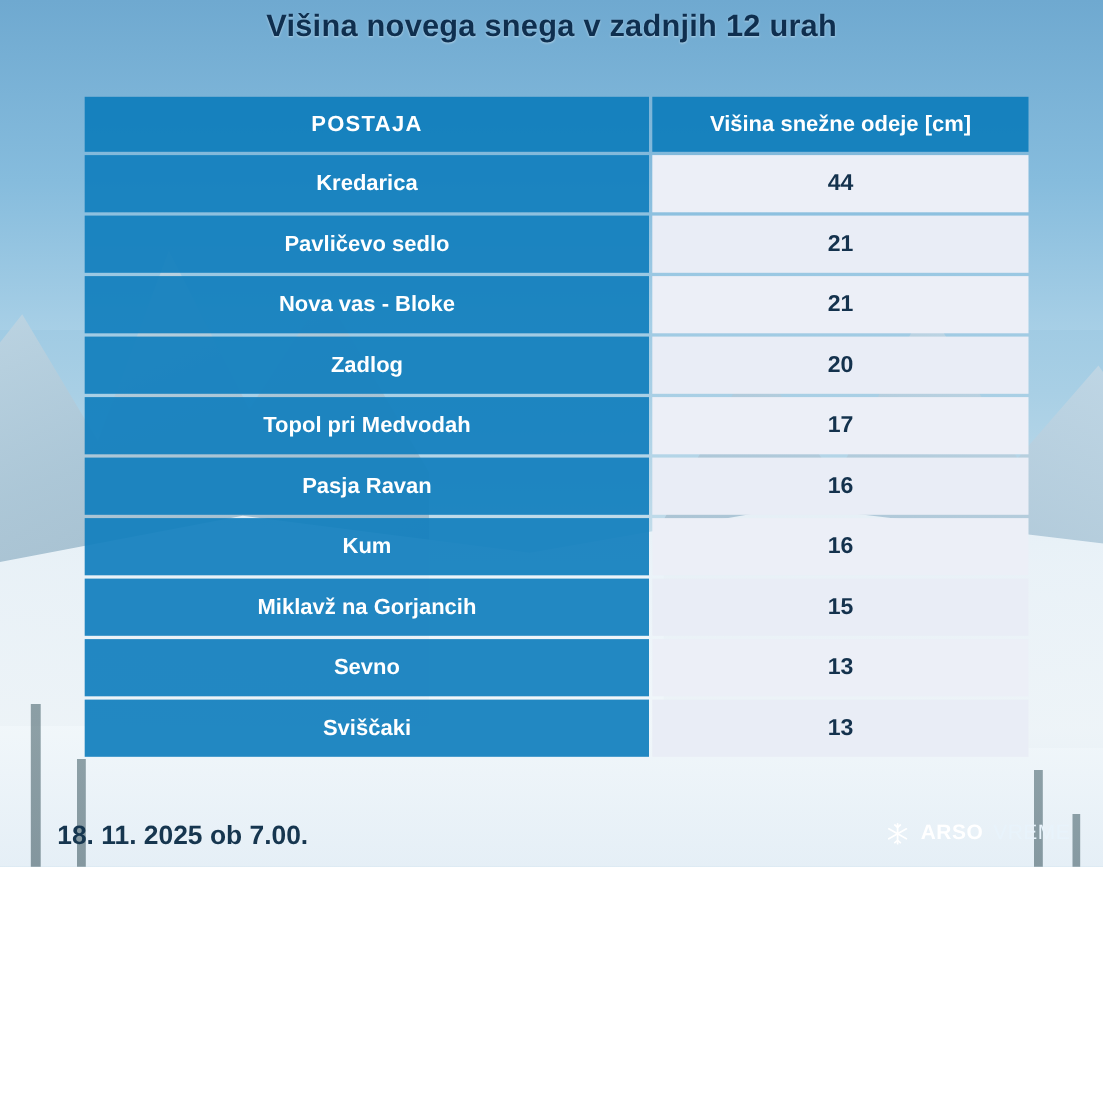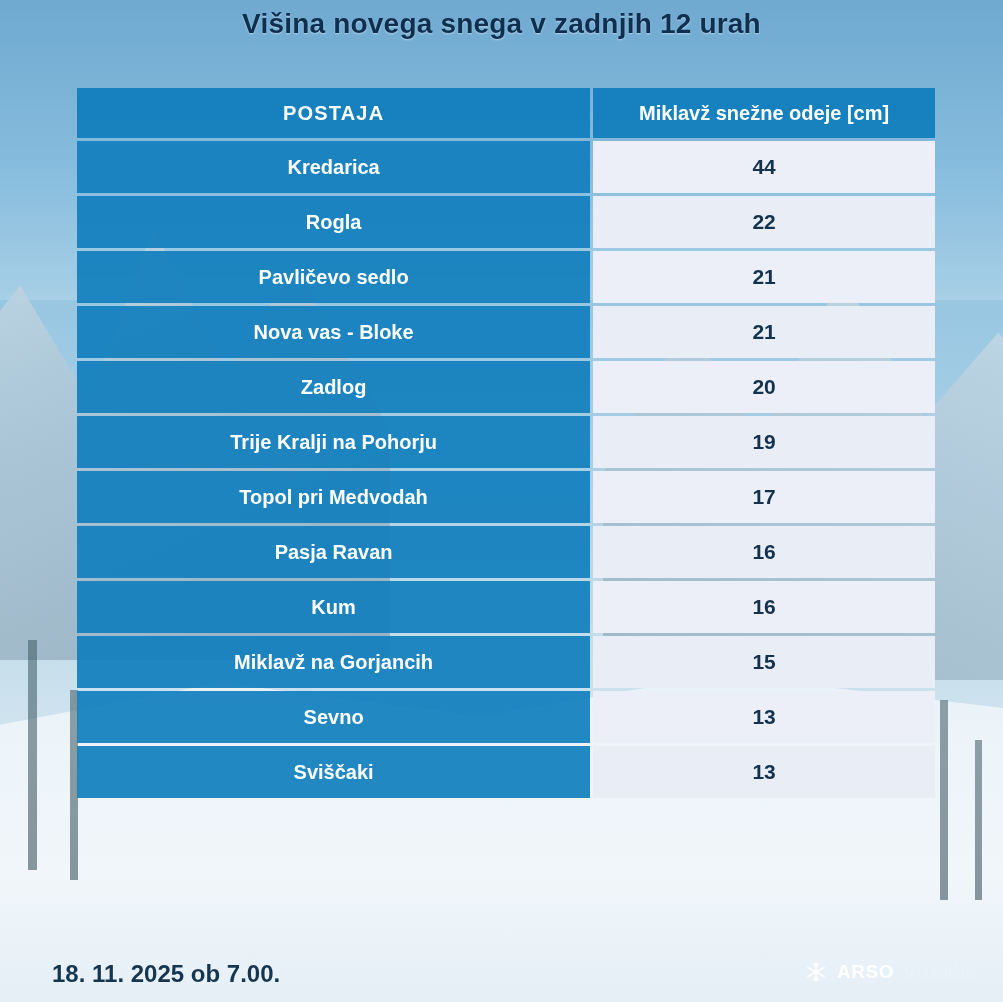--- a/index.html
+++ b/index.html
@@ -3,21 +3,21 @@
 <meta charset="utf-8">
 <style>
   * { box-sizing: border-box; margin: 0; padding: 0; }
   html, body {
     width: 1003px; height: 1002px;
     font-family: "Liberation Sans", sans-serif;
     overflow: hidden;
   }
   #page {
     position: relative;
-    width: 1003px; height: 1002px;
+    width: 1003px; height: 788px;
     background: linear-gradient(180deg, #7fb7da 0%, #8fc2e0 22%, #a8cfe5 45%, #c2dcea 62%, #d6e7f0 78%, #cfe2ee 100%);
     overflow: hidden;
   }
   
   .bg-sky {
     position: absolute; left: 0; top: 0; width: 1003px; height: 300px;
     background: linear-gradient(180deg, #6fa9d0 0%, #86bcdd 55%, #a7cfe6 100%);
   }
   .bg-mtn-left {
     position: absolute; left: -40px; top: 180px; width: 430px; height: 480px;
@@ -123,53 +123,43 @@
   <div class="tree" style="left:975px; top:740px; width:7px; height:160px;"></div>
 
   <div class="title">Višina novega snega v zadnjih 12 urah</div>
 
   <div class="table-wrap">
     <table>
       <thead>
         <tr>
           <th class="c-station">POSTAJA</th>
           <th class="spacer"></th>
-          <th class="c-value">Miklavž snežne odeje [cm]</th>
+          <th class="c-value">Višina snežne odeje [cm]</th>
         </tr>
       </thead>
       <tbody id="tbody">
           <tr>
             <td class="c-station">Kredarica</td>
             <td class="spacer"></td>
             <td class="c-value">44</td>
           </tr>
           <tr>
-            <td class="c-station">Rogla</td>
-            <td class="spacer"></td>
-            <td class="c-value">22</td>
-          </tr>
-          <tr>
             <td class="c-station">Pavličevo sedlo</td>
             <td class="spacer"></td>
             <td class="c-value">21</td>
           </tr>
           <tr>
             <td class="c-station">Nova vas - Bloke</td>
             <td class="spacer"></td>
             <td class="c-value">21</td>
           </tr>
           <tr>
             <td class="c-station">Zadlog</td>
             <td class="spacer"></td>
             <td class="c-value">20</td>
-          </tr>
-          <tr>
-            <td class="c-station">Trije Kralji na Pohorju</td>
-            <td class="spacer"></td>
-            <td class="c-value">19</td>
           </tr>
           <tr>
             <td class="c-station">Topol pri Medvodah</td>
             <td class="spacer"></td>
             <td class="c-value">17</td>
           </tr>
           <tr>
             <td class="c-station">Pasja Ravan</td>
             <td class="spacer"></td>
             <td class="c-value">16</td>

